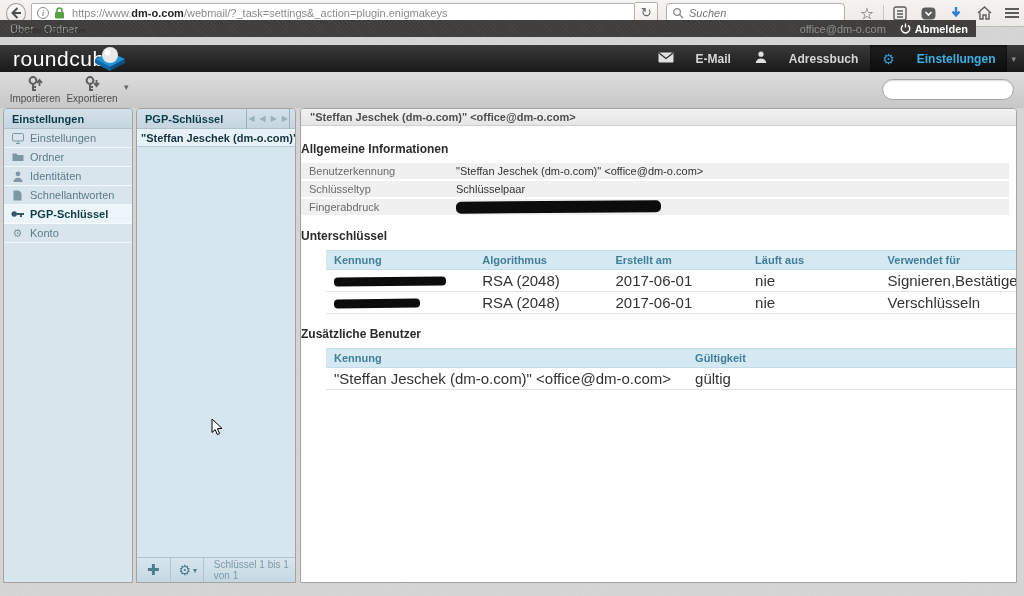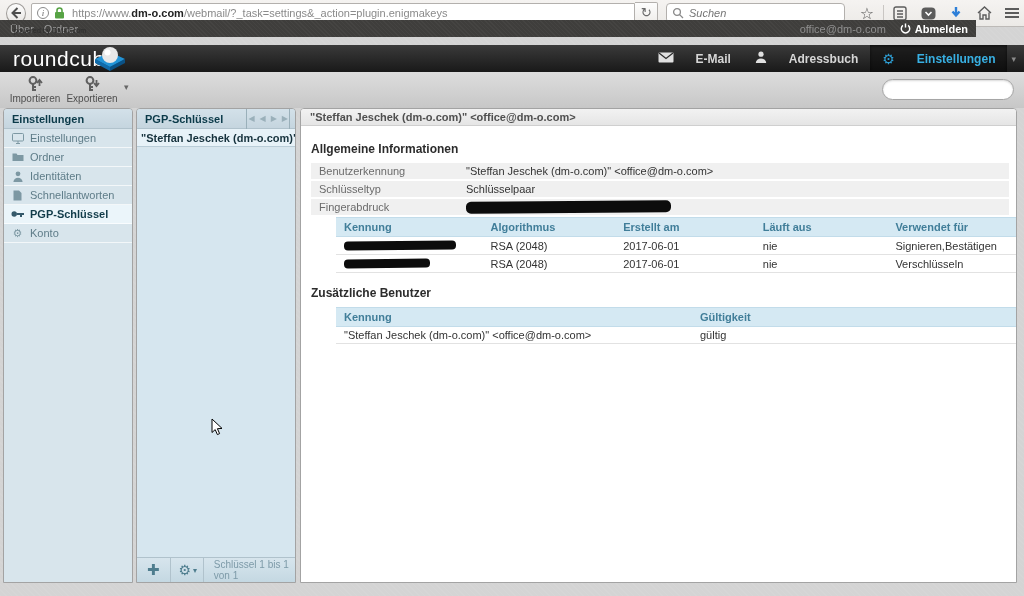--- a/index.html
+++ b/index.html
@@ -95,35 +95,35 @@
     border-top:1px solid #b0c2cc; display:flex; align-items:center; }
   .foot-btn { color:#4e7d8e; font-weight:bold; padding:0 10px; font-size:15px; }
   .foot-gear { color:#4e7d8e; font-size:14px; padding:0 2px 0 8px; }
   .foot-caret { color:#4e7d8e; font-size:8px; margin-right:6px; }
   .foot-sep { width:1px; height:25px; background:#b0c2cc; }
   .countdisplay { color:#7d9aa8; font-size:10px; margin-left:10px; }
 
   .mainpanel { left:300px; width:717px; background:#fff; }
   .main-titlebar { height:17px; background:linear-gradient(#f2f2f2,#e5e5e5); border-bottom:1px solid #cfcfcf;
     color:#4f4f4f; font-size:11px; font-weight:bold; line-height:17px; padding-left:9px; }
-  .main-content { padding:10px 7px 0 10px; }
+  .main-content { padding:10px 7px 0 0; }
   .section-h { font-size:12px; font-weight:bold; color:#2c2c2c; margin:6px 0 7px 0; }
   .info-row { display:flex; background:#f0f0f0; margin-bottom:2px; height:16px; align-items:center; padding-left:8px; }
   .info-label { width:147px; flex:0 0 auto; color:#6b6b6b; font-size:11px; }
   .info-value { color:#333; font-size:11px; }
   .redact { display:inline-block; background:#0c0c0c; border-radius:4px; }
   .r-keyid { width:122px; height:12px; transform:rotate(-.4deg); }
   .r-fpr { width:205px; height:12px; transform:rotate(-.4deg); border-radius:5px; }
   .r-sub1 { width:112px; height:9px; margin-top:2px; transform:rotate(-.6deg); }
   .r-sub2 { width:86px; height:9px; margin-top:2px; transform:rotate(-.6deg); }
 
   table.rc { width:100%; border-collapse:collapse; margin-bottom:12px;margin-left:25px; }
   table.rc th { background:#d5e9f3; color:#417e99; font-size:11px; font-weight:bold; text-align:left;
     padding:3px 8px; border-top:1px solid #c2dcea; border-bottom:1px solid #c2dcea; }
-  table.rc td { font-size:11px; color:#333; padding:2px 8px; border-bottom:1px solid #e2e2e2; background:#fff; height:16px; }
+  table.rc td { font-size:15px; color:#333; padding:2px 8px; border-bottom:1px solid #e2e2e2; background:#fff; height:16px; }
   .subkeys col.c1{width:21%} .subkeys col.c2{width:19%} .subkeys col.c3{width:20%} .subkeys col.c4{width:19%} .subkeys col.c5{width:21%}
   .users col.u1{width:51%} .users col.u2{width:49%}
 
   .cursor { position:absolute; left:211px; top:418px; z-index:50; }
 </style>
 </head>
 <body>
 
 <div class="screen">
 
@@ -359,20 +359,21 @@
       </div>
       <div class="info-row">
         <span class="info-label">Schlüsseltyp</span>
         <span class="info-value">Schlüsselpaar</span>
       </div>
       <div class="info-row">
         <span class="info-label">Fingerabdruck</span>
         <span class="redact r-fpr"></span>
       </div>
 
+      <div class="section-h" style="margin-top:14px;">Unterschlüssel</div>
       <table class="rc subkeys">
         <colgroup>
             <col class="c1">
             <col class="c2">
             <col class="c3">
             <col class="c4">
             <col class="c5">
           </colgroup>
         <thead>
           <tr>

